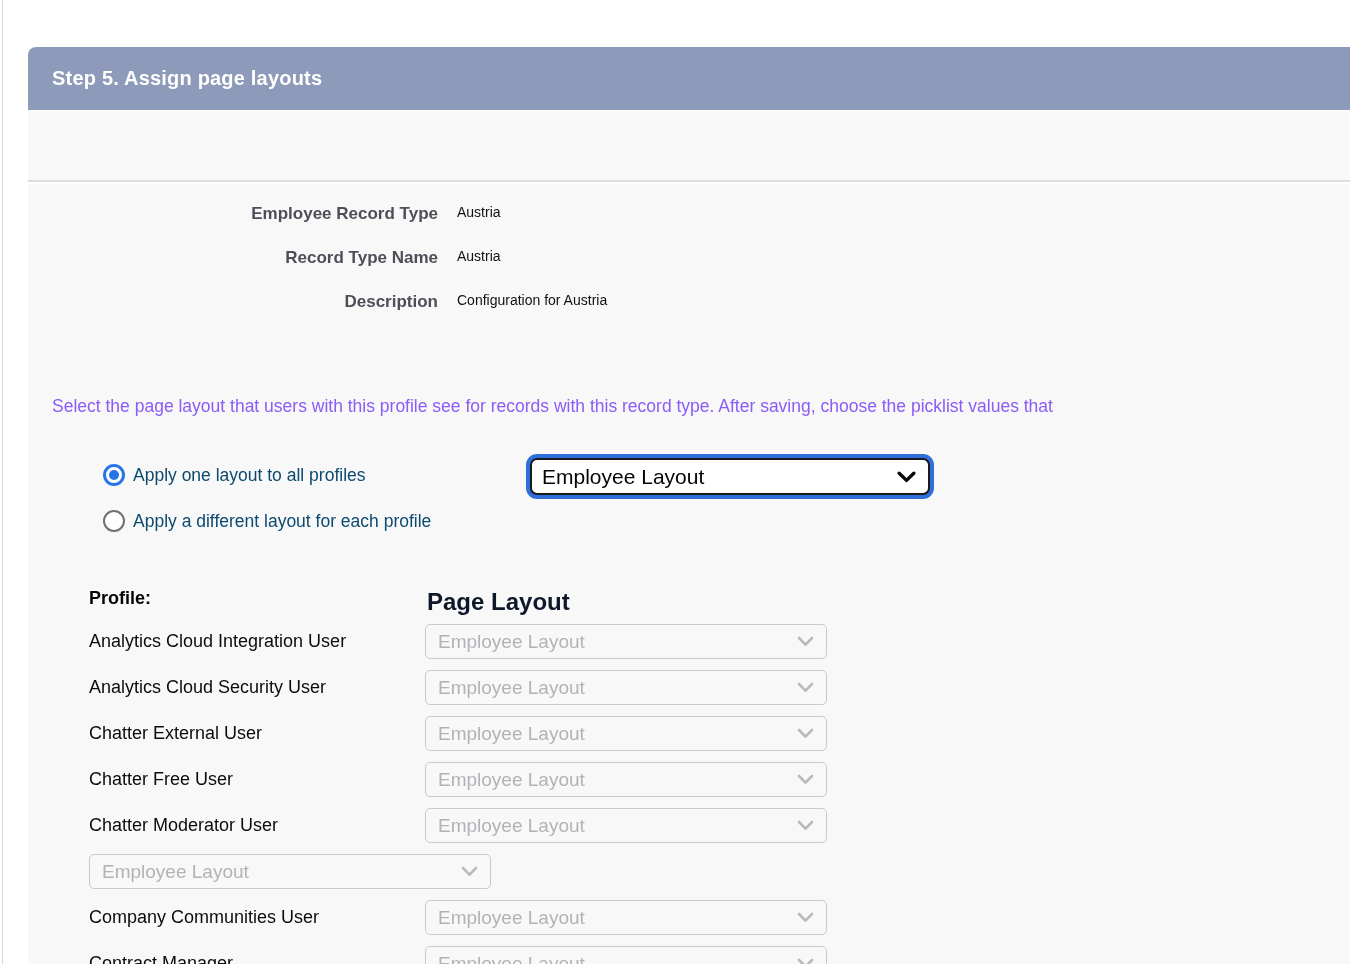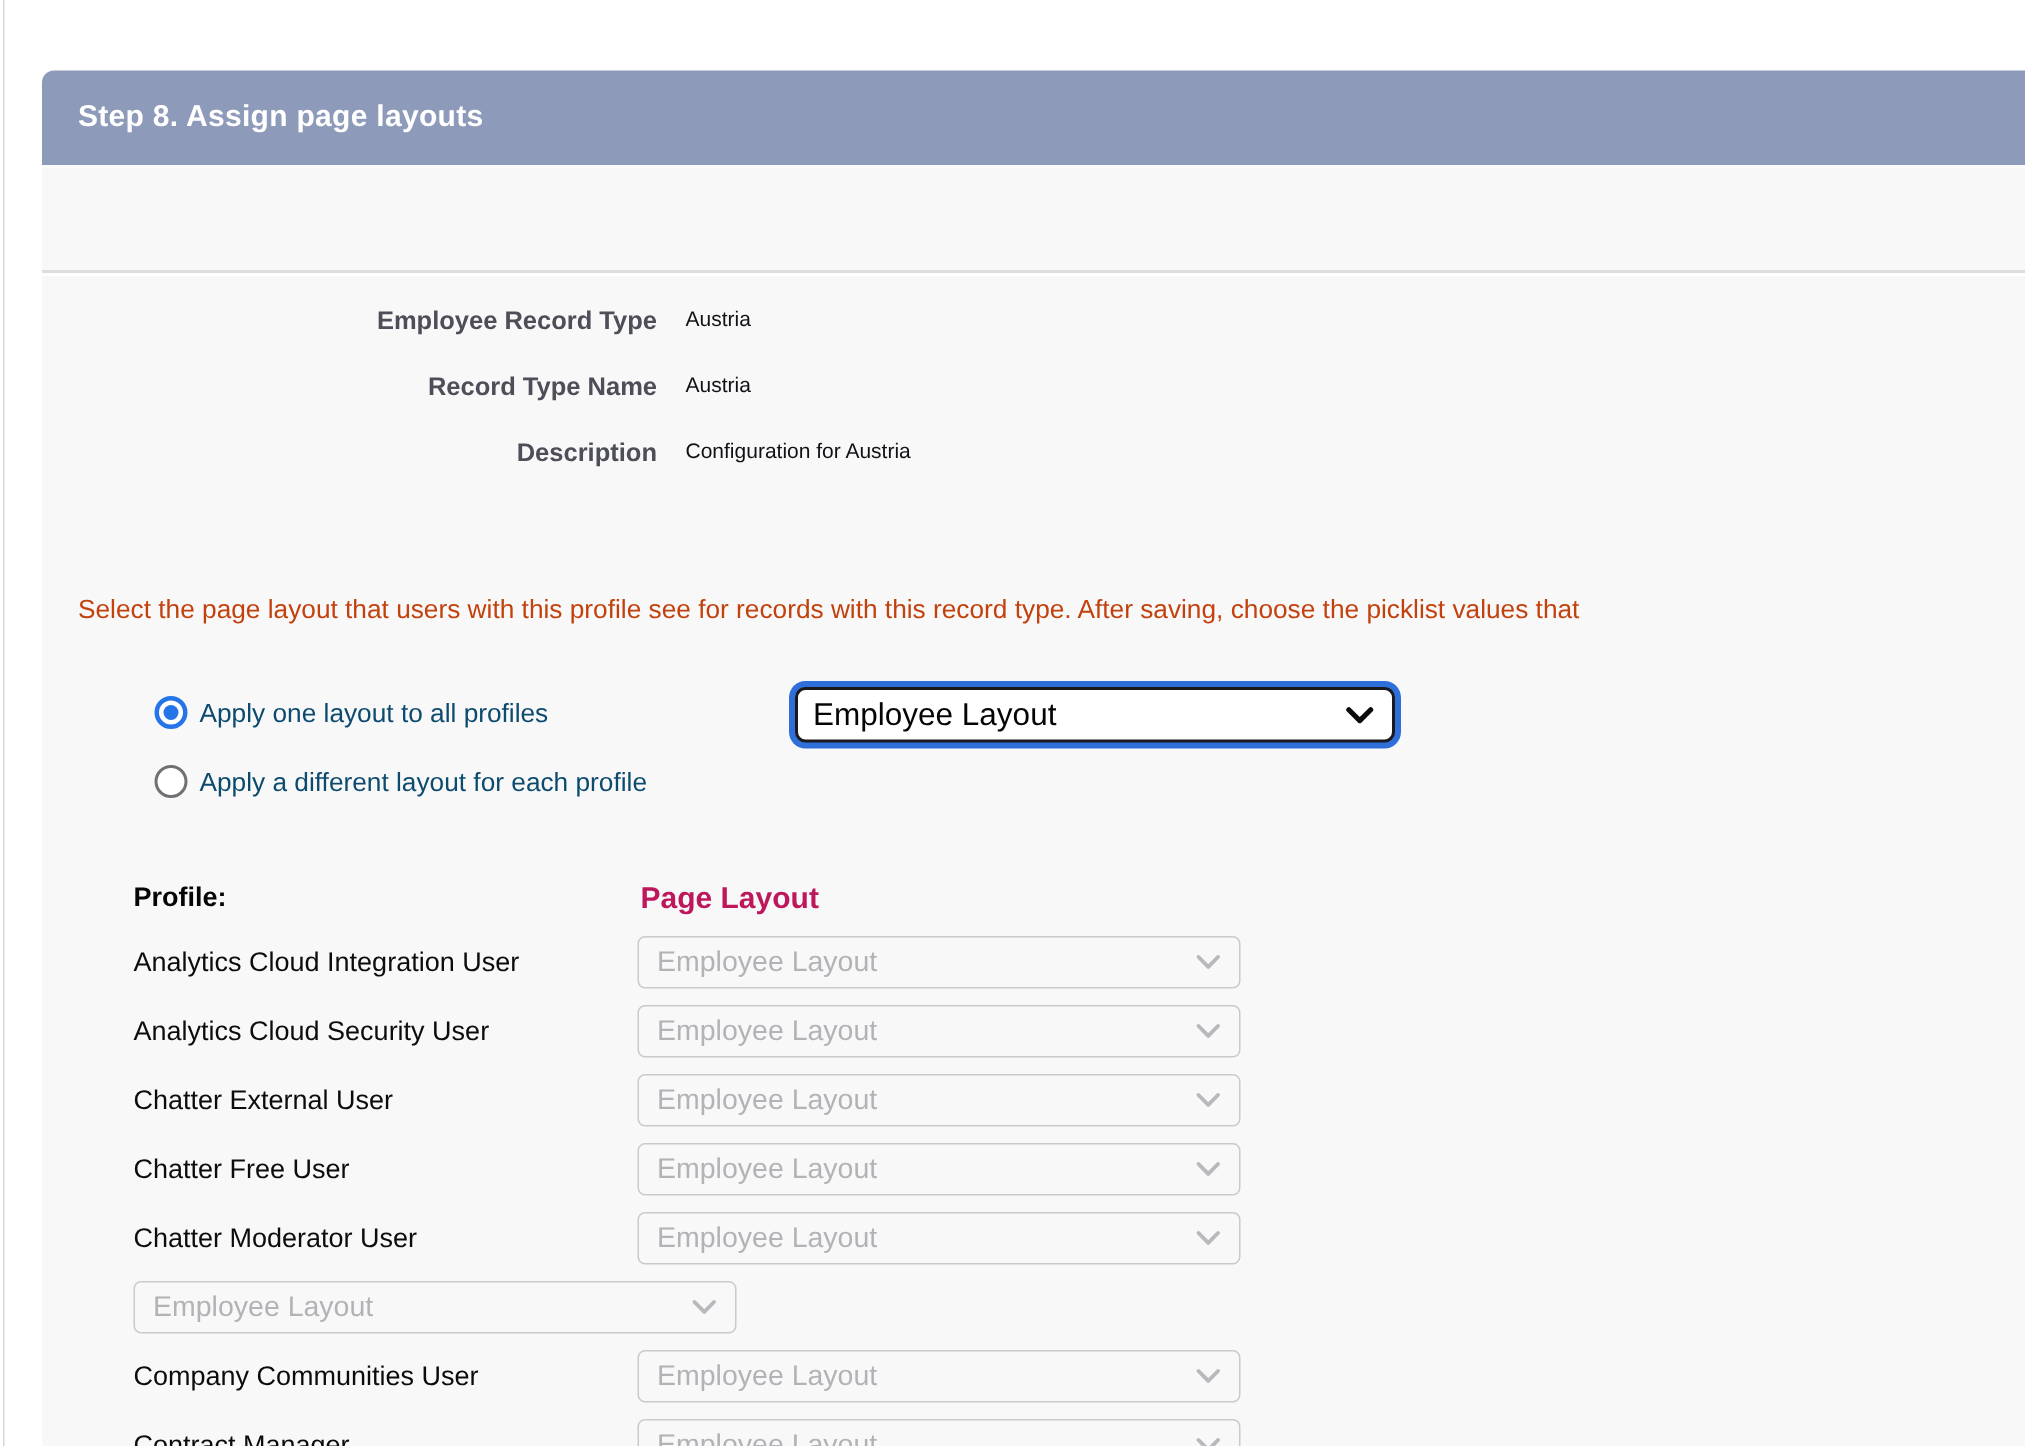--- a/index.html
+++ b/index.html
@@ -49,21 +49,21 @@
   .detail-label {
     width: 410px; text-align: right;
     font-weight: bold; color: #4e4e59; font-size: 17px;
   }
   .detail-value {
     margin-left: 19px; color: #121216; font-size: 14px;
   }
   
   .instruction {
     position: absolute; left: 24px; top: 212px;
-    font-size: 17.5px; color: #c2410c;
+    font-size: 17.5px; color: #8b5cf6;
     white-space: nowrap;
   }
   
   .option-row {
     position: absolute; left: 75px;
     display: flex; align-items: center; height: 24px;
   }
   .option-row.one { top: 279px; }
   .option-row.two { top: 325px; }
   .radio {
@@ -101,21 +101,21 @@
     font-size: 21px; color: #050507;
   }
   
   .table-headers { position: absolute; top: 404px; left: 0; }
   .th-profile {
     position: absolute; left: 61px; top: 0;
     font-weight: bold; font-size: 18px; color: #050507; white-space: nowrap; text-align: right;
   }
   .th-layout {
     position: absolute; left: 399px; top: 0;
-    font-weight: bold; font-size: 20px; color: #be185d; white-space: nowrap;
+    font-weight: bold; font-size: 24px; color: #0f172a; white-space: nowrap;
   }
   
   .profile-row {
     position: absolute; left: 61px;
     display: flex; align-items: center; height: 35px;
   }
   .profile-name {
     width: 336px; font-size: 18px; color: #0c0c0e; white-space: nowrap;
   }
   .row-select {
@@ -130,21 +130,21 @@
     font-size: 19px; color: #b3b3b7;
   }
   .chev { flex: 0 0 auto; display: block; }
 </style>
 </head>
 <body>
 
 <div class="left-line"></div>
 
 <div class="panel-header">
-  <span class="title">Step 8. Assign page layouts</span>
+  <span class="title">Step 5. Assign page layouts</span>
 </div>
 
 <div class="band"></div>
 
 <div class="content">
 
   <div class="details">
     <div class="detail-row">
       <span class="detail-label">Employee Record Type</span>
       <span class="detail-value">Austria</span>

